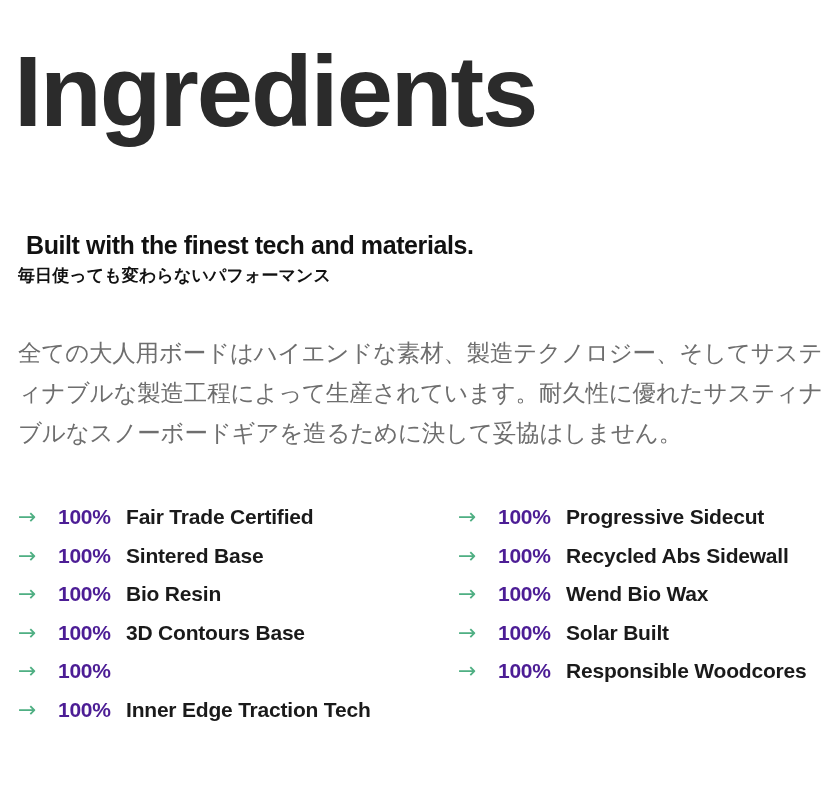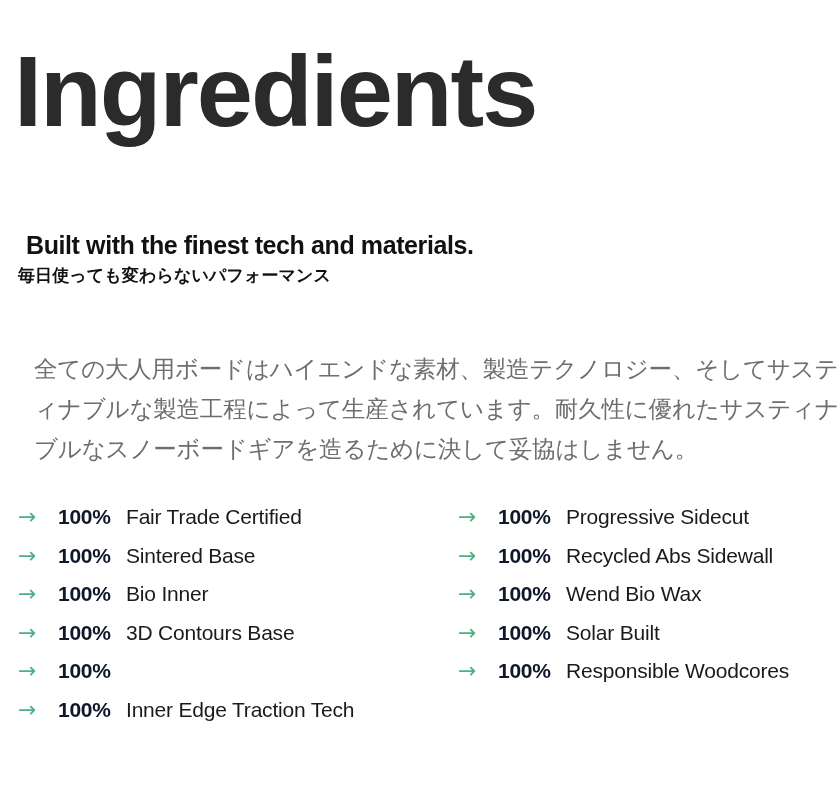--- a/index.html
+++ b/index.html
@@ -66,21 +66,21 @@
     white-space: nowrap;
     text-align: center;
   }
 
   
   .body-copy {
     position: absolute;
     left: 18px;
     top: 333px;
     width: 806px;
-    margin: 16px;
+    margin: 0;
     font-size: 23.5px;
     line-height: 40px;
     font-weight: 400;
     letter-spacing: -0.2px;
     color: #6e6e6e;
     text-align: left;
   }
 
   
   .features {
@@ -113,31 +113,31 @@
     font-size: 22px;
     line-height: 1;
     font-weight: 400;
     font-family: "DejaVu Sans", sans-serif;
   }
 
   .feature-pct {
     display: inline-block;
     width: 68px;
     flex: 0 0 68px;
-    color: #0f172a;
+    color: #4c1d95;
     font-size: 21px;
     font-weight: 700;
     letter-spacing: -0.3px;
   }
 
   .feature-label {
     display: inline-block;
     color: #1a1a1a;
     font-size: 21px;
-    font-weight: 400;
+    font-weight: 700;
     letter-spacing: -0.2px;
   }
 </style>
 </head>
 <body>
 
 <div class="page">
 
   <h1 class="page-title">Ingredients</h1>
 
@@ -155,21 +155,21 @@
           <span class="feature-label">Fair Trade Certified</span>
         </div>
         <div class="feature-item">
           <span class="feature-arrow">→</span>
           <span class="feature-pct">100%</span>
           <span class="feature-label">Sintered Base</span>
         </div>
         <div class="feature-item">
           <span class="feature-arrow">→</span>
           <span class="feature-pct">100%</span>
-          <span class="feature-label">Bio Inner</span>
+          <span class="feature-label">Bio Resin</span>
         </div>
         <div class="feature-item">
           <span class="feature-arrow">→</span>
           <span class="feature-pct">100%</span>
           <span class="feature-label">3D Contours Base</span>
         </div>
         <div class="feature-item">
           <span class="feature-arrow">→</span>
           <span class="feature-pct">100%</span>
         </div>

